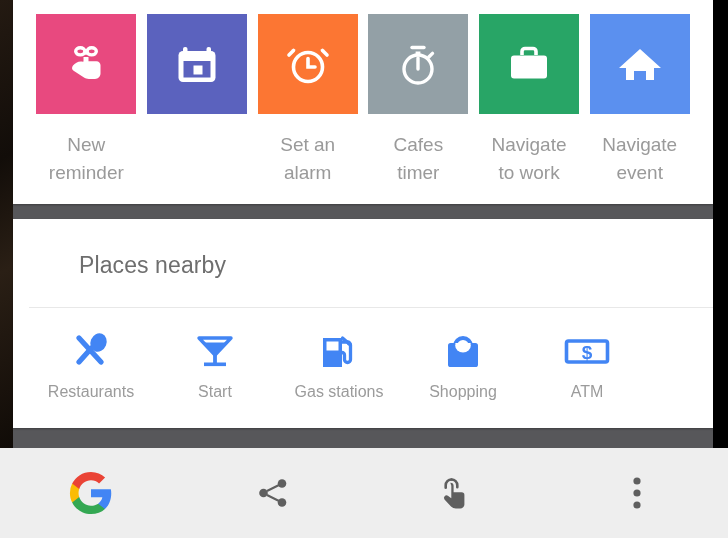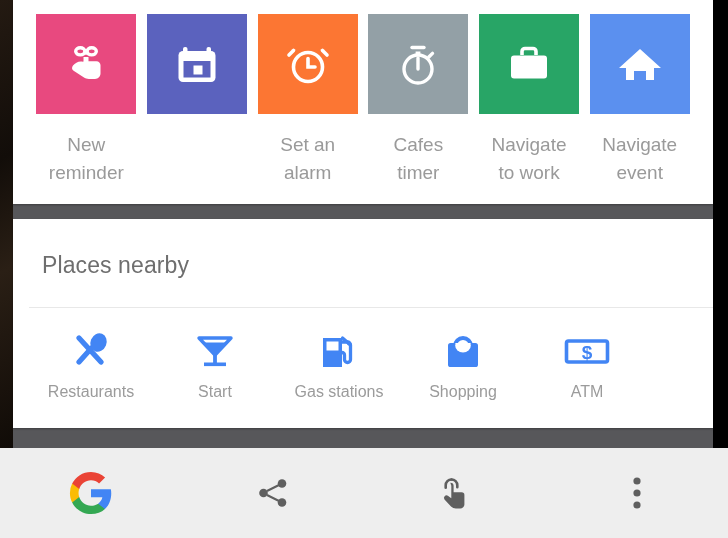--- a/index.html
+++ b/index.html
@@ -83,20 +83,21 @@
     width: 700px;
     height: 209px;
     box-shadow: 0 1px 2px rgba(0,0,0,.30);
     overflow: hidden;
   }
   .places-title {
     padding: 33px 0 0 29px;
     font-size: 23px;
     color: #6e6e6e;
     letter-spacing: .1px;
+    margin-left: 37px;
   }
   .places-divider {
     position: absolute;
     left: 16px;
     right: 0;
     top: 88px;
     height: 1px;
     background: #e8e8e8;
   }
   .places-row {

